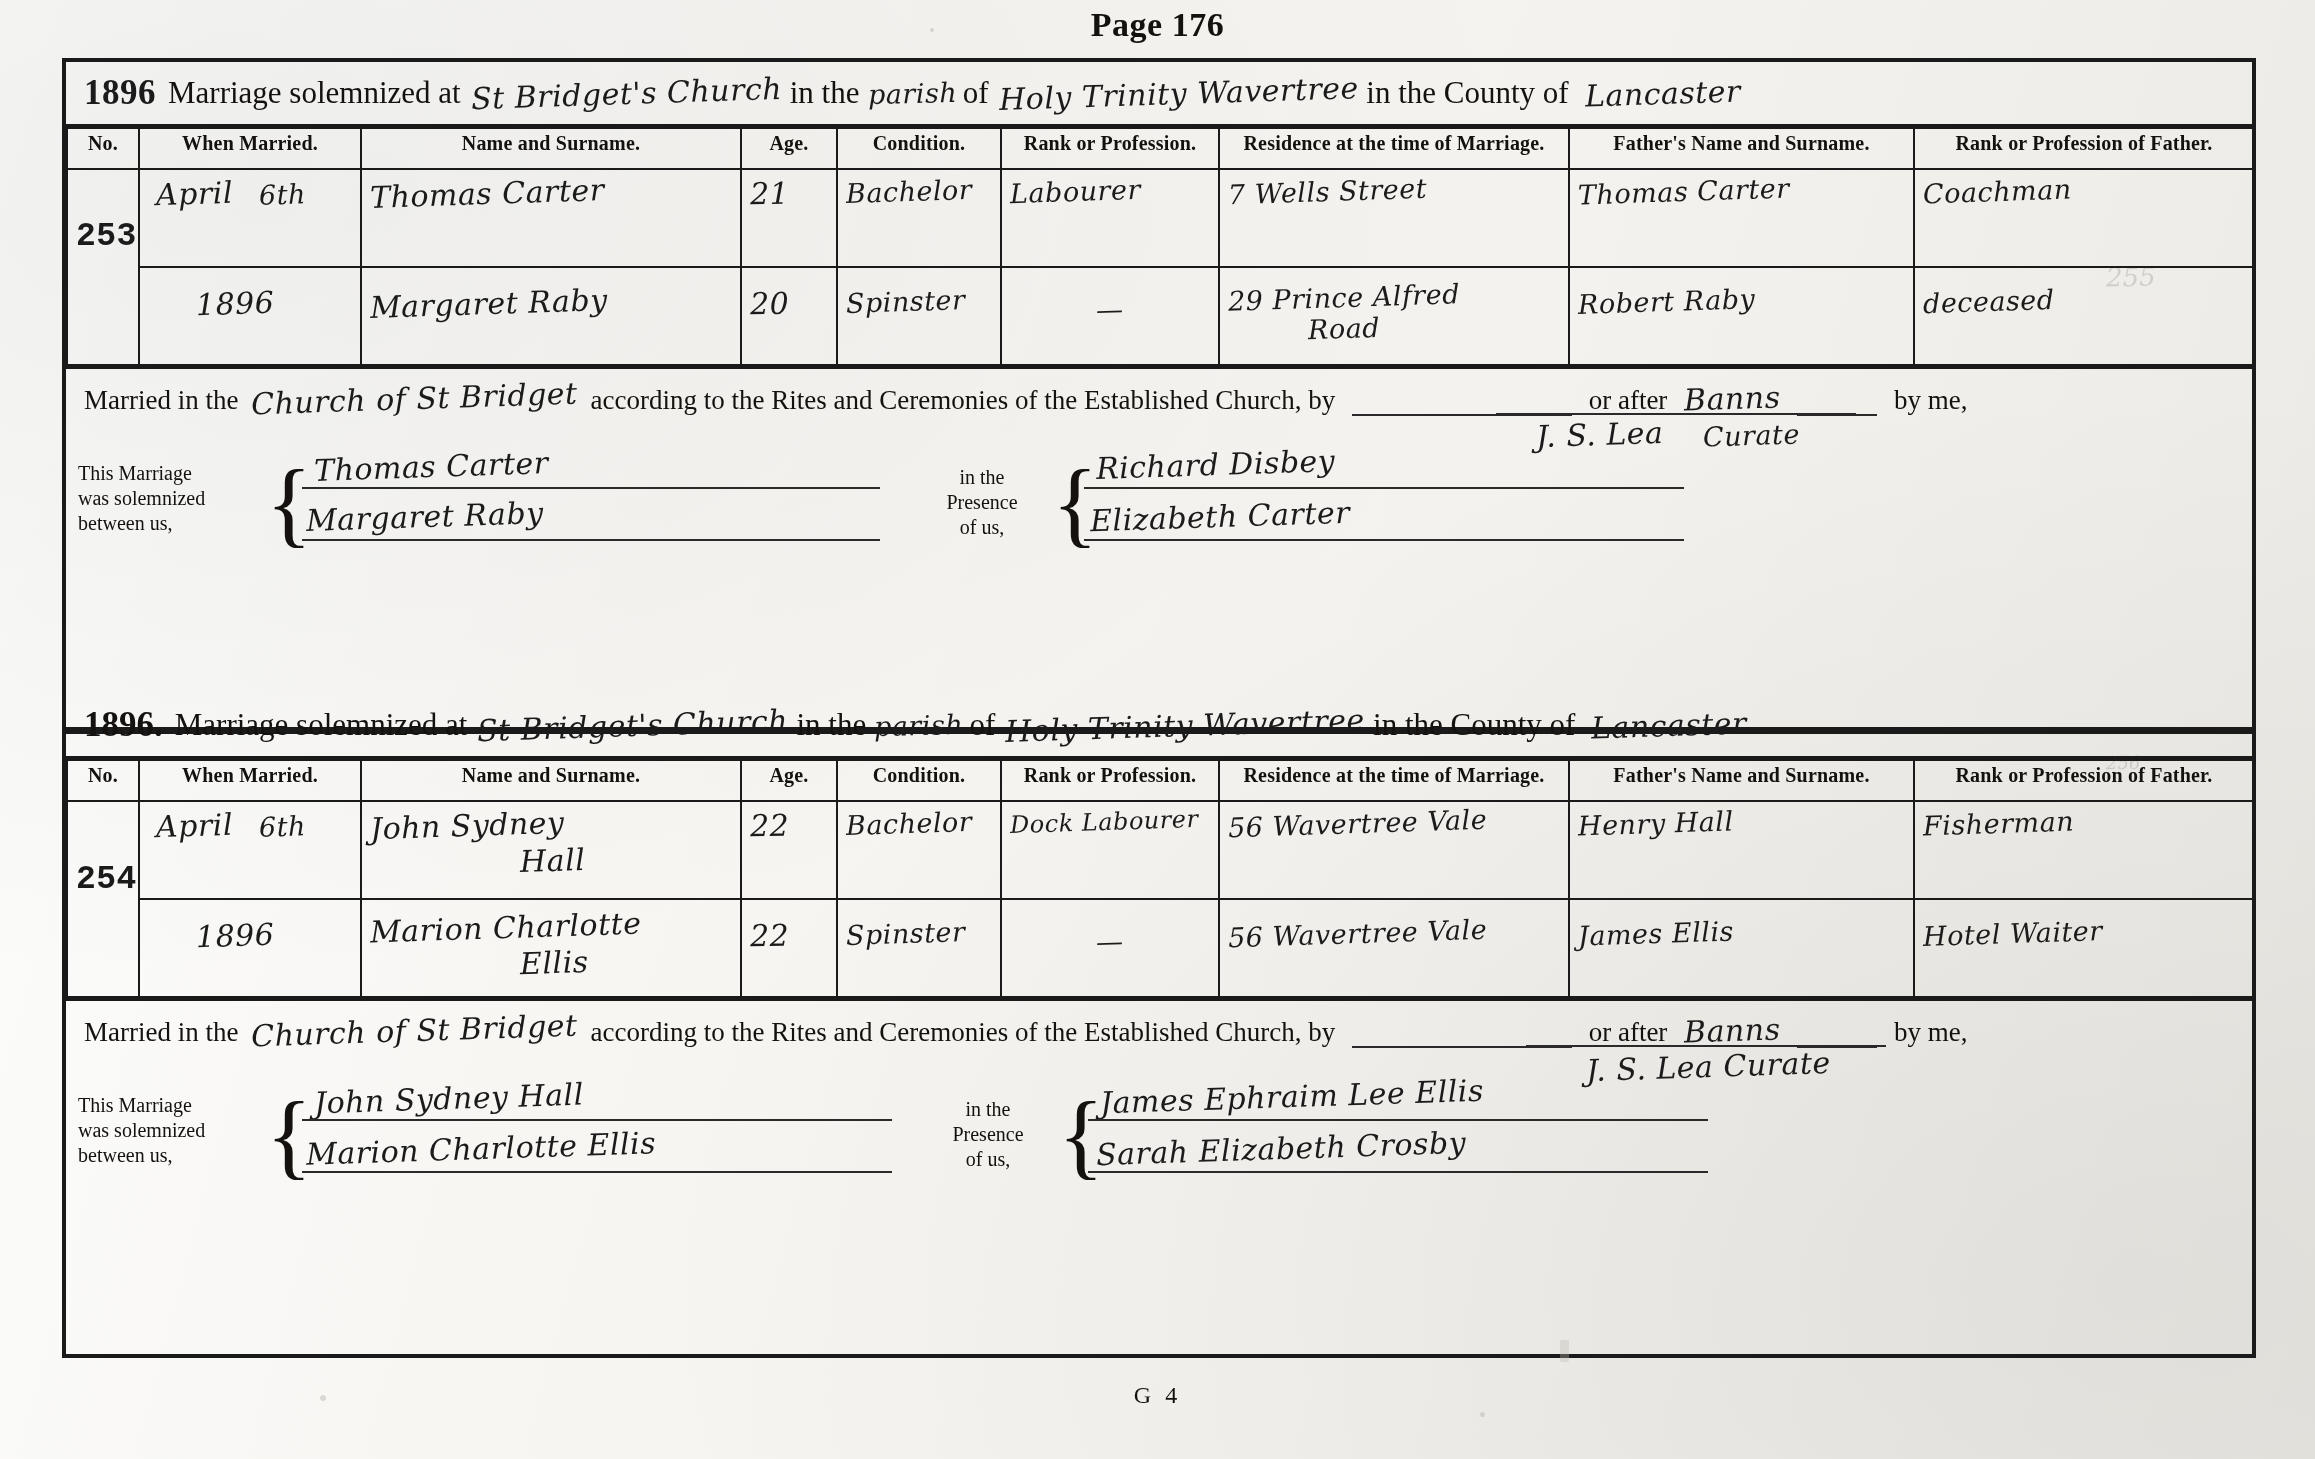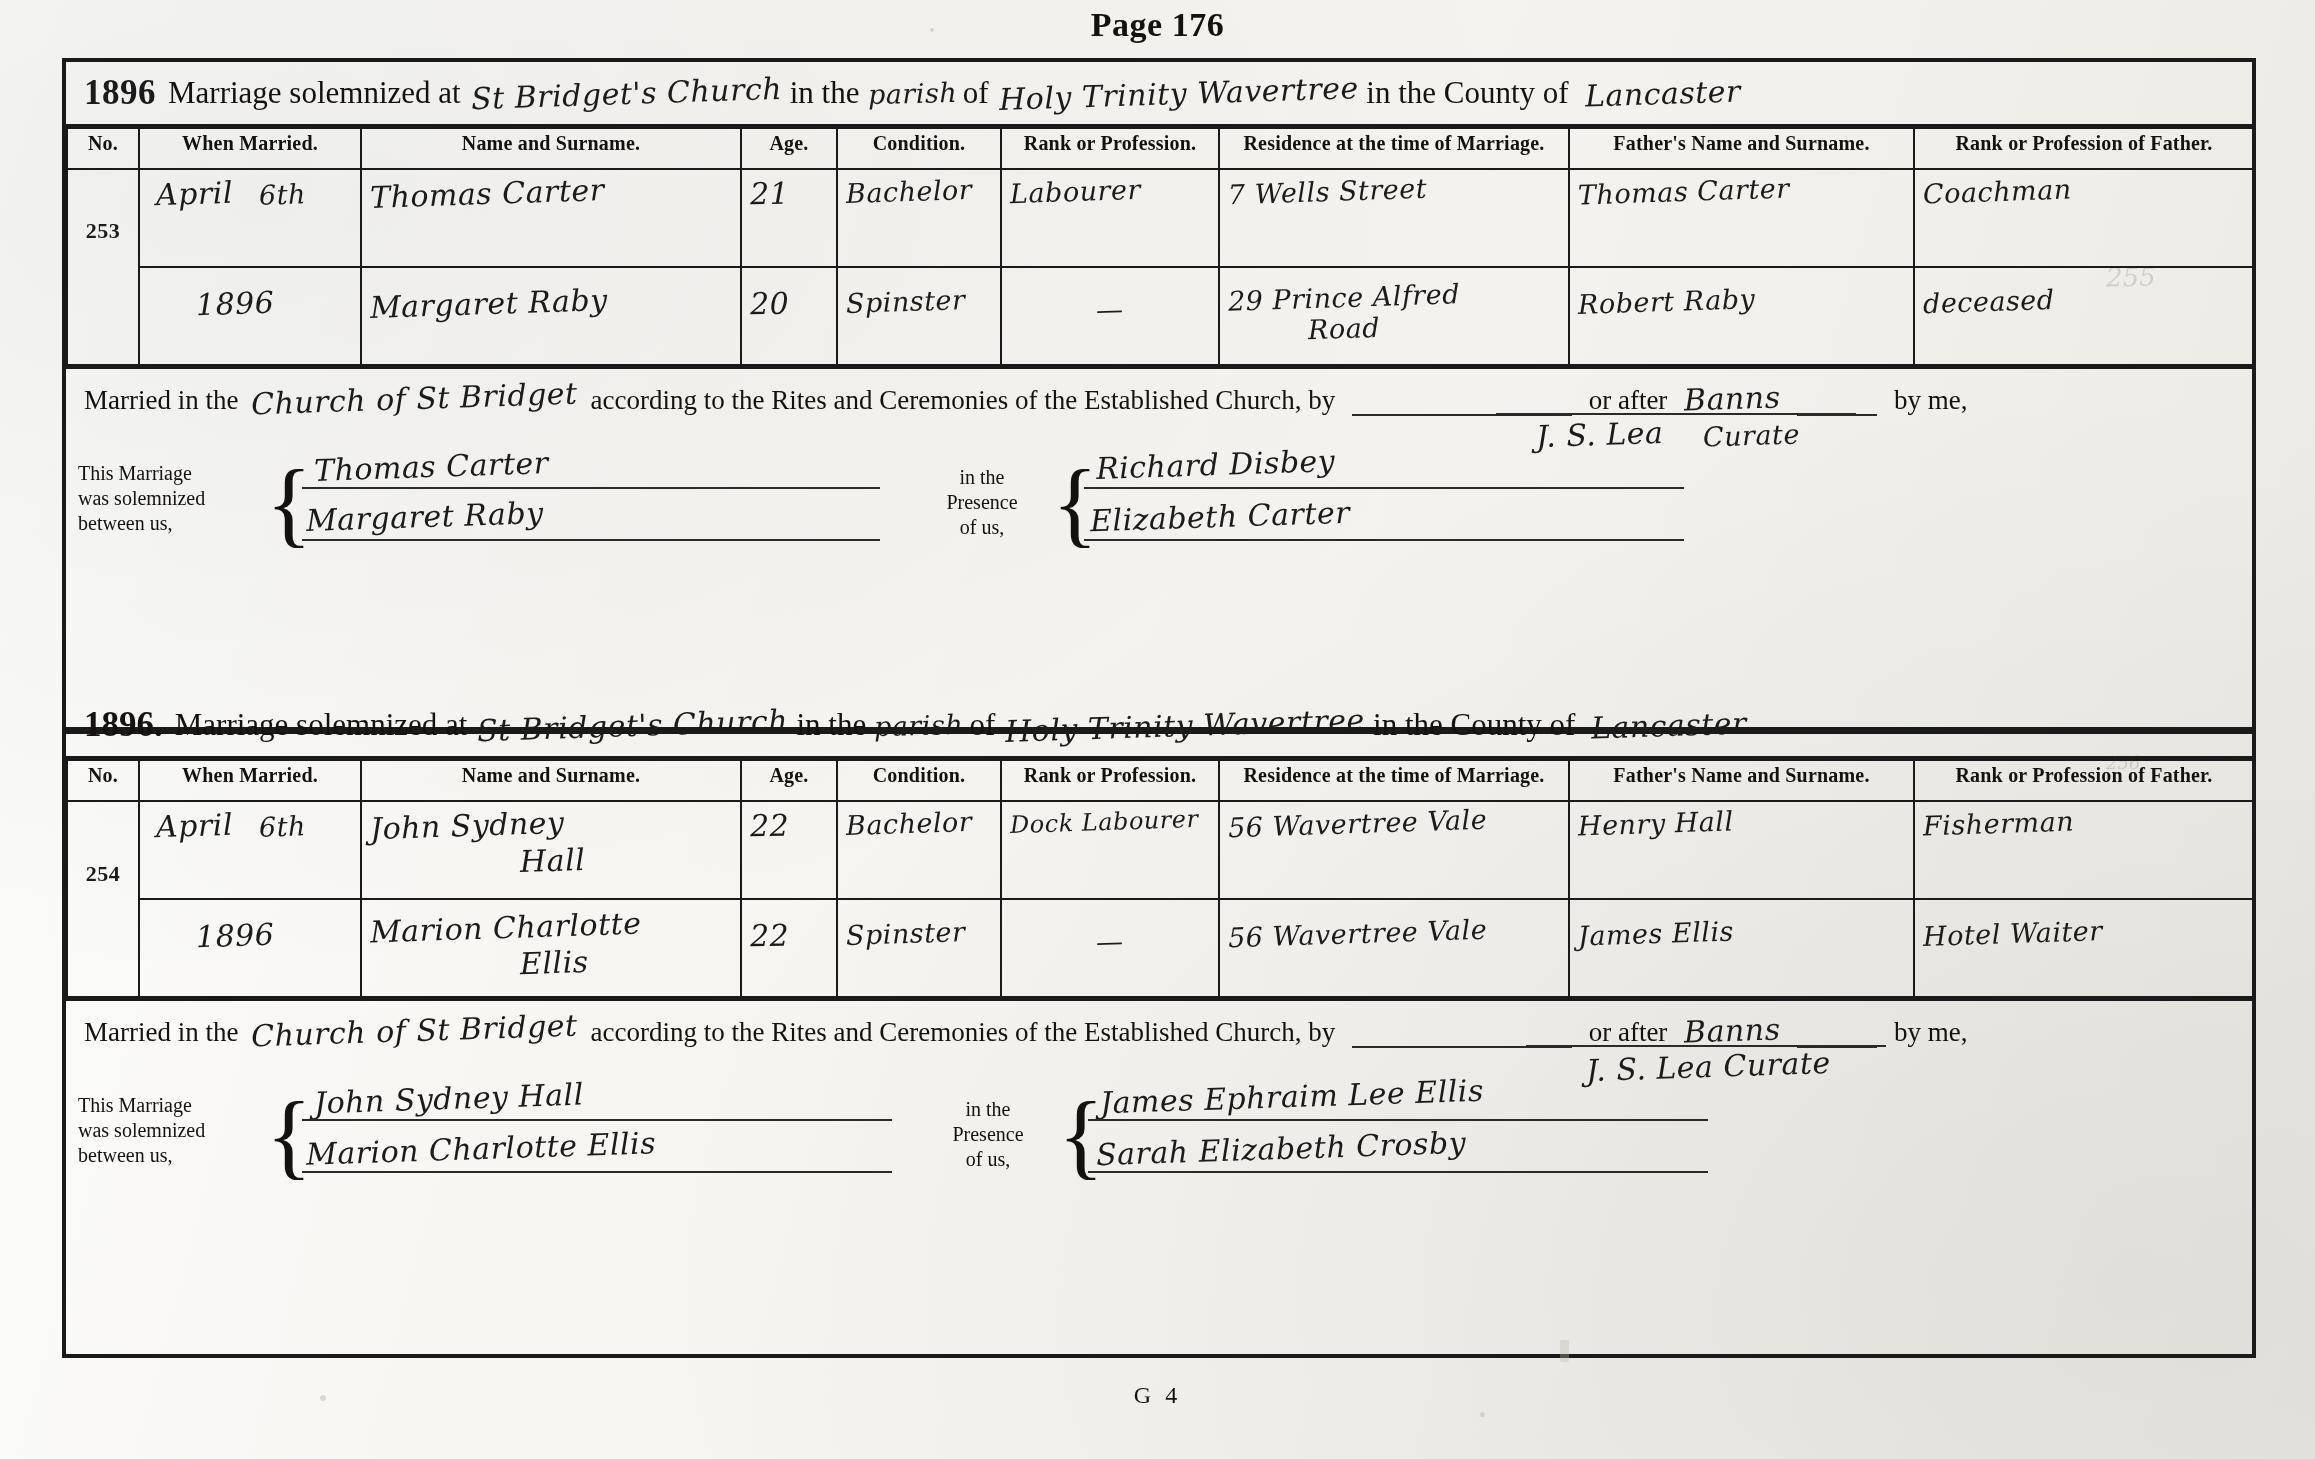--- a/index.html
+++ b/index.html
@@ -97,21 +97,21 @@
     white-space:nowrap;
     overflow:hidden;
   }
   .cellw{
     position:relative;
     height:100%;
     padding:6px 8px;
     box-sizing:border-box;
   }
   td.no-col{text-align:center;}
-  .no-col .hand{font-family:Liberation Serif, serif;font-style:normal;font-size:22px;font-weight:bold;transform:none;}
+  .no-col .hand{font-family:Liberation Mono, monospace;font-style:normal;font-size:33px;font-weight:bold;transform:none;}
 
   .row-top td{height:96px;}
   .row-bot td{height:96px;}
 
   
   .decl{
     position:relative;
     border-top:3px solid #1a1a1a;
     height:204px;
     box-sizing:border-box;

